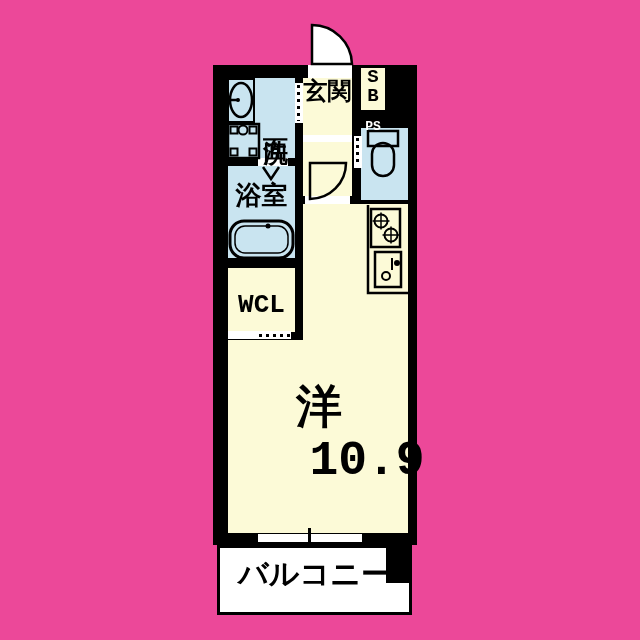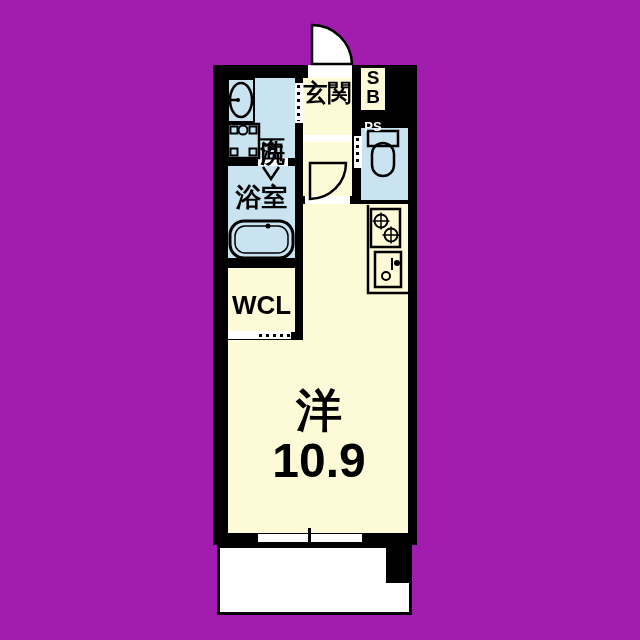--- a/index.html
+++ b/index.html
@@ -1,17 +1,17 @@
 <!DOCTYPE html>
 <html><head>
 <meta charset="utf-8">
 <style>
   html,body{margin:0;padding:0;background:#fff;}
-  #stage{position:relative;width:640px;height:640px;background:#a21caf;overflow:hidden;
-         font-family:Liberation Sans, sans-serif;}
+  #stage{position:relative;width:640px;height:640px;background:#ec4899;overflow:hidden;
+         font-family:Liberation Mono, monospace;}
   .abs{position:absolute;}
   .room-label{position:absolute;color:#000;font-weight:bold;text-align:center;
               line-height:1.05;white-space:nowrap;}
   .vtext{writing-mode:vertical-rl;text-orientation:upright;white-space:nowrap;}
   .dash-v{background:repeating-linear-gradient(to bottom,#000 0 3px,transparent 3px 7px);}
   .dash-h{background:repeating-linear-gradient(to right,#000 0 3px,transparent 3px 7px);}
   svg{position:absolute;left:0;top:0;overflow:visible;}
 </style>
 </head>
 <body>
@@ -119,16 +119,17 @@
 
   <div class="room-label" style="left:356px;top:120px;width:34px;font-size:13px;color:#fff;">PS</div>
 
   <div class="room-label vtext" style="left:259px;top:83px;width:27px;height:72px;font-size:25px;">洗面</div>
 
   <div class="room-label" style="left:228px;top:292px;width:67px;font-size:26px;">WCL</div>
 
   <div class="room-label" style="left:228px;top:184px;width:67px;font-size:26px;">浴室</div>
 
   <div class="room-label" style="left:228px;top:386px;width:182px;font-size:46px;">洋</div>
-  <div class="room-label" style="left:228px;top:436px;width:182px;font-size:48px;">10.9</div>
+  <div class="room-label" style="left:228px;top:436px;width:182px;font-size:48px;padding-left:48px;">10.9</div>
 
+  <div class="room-label" style="left:217px;top:561px;width:195px;font-size:30px;">バルコニー</div>
 
 </div>
 
 </body></html>

